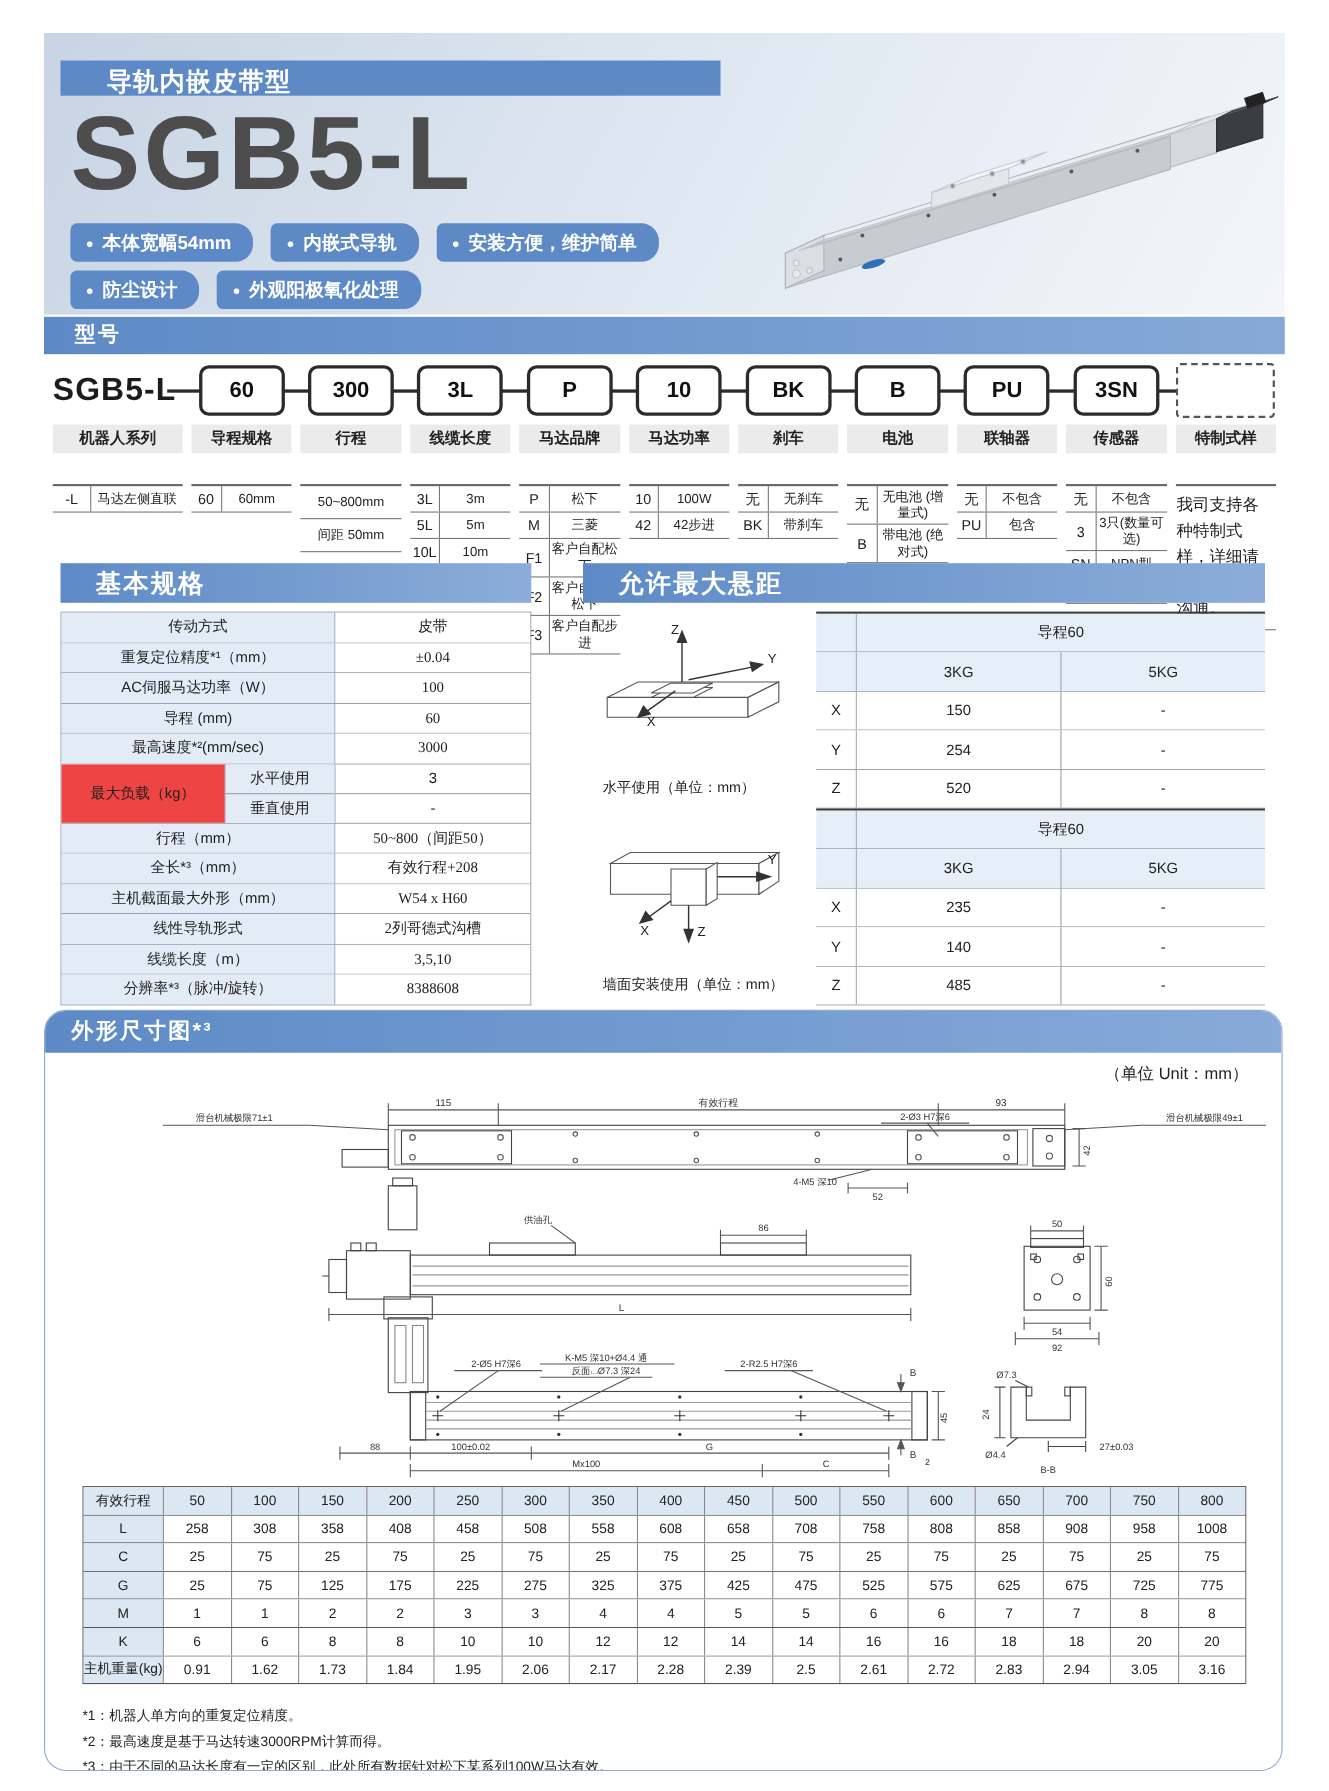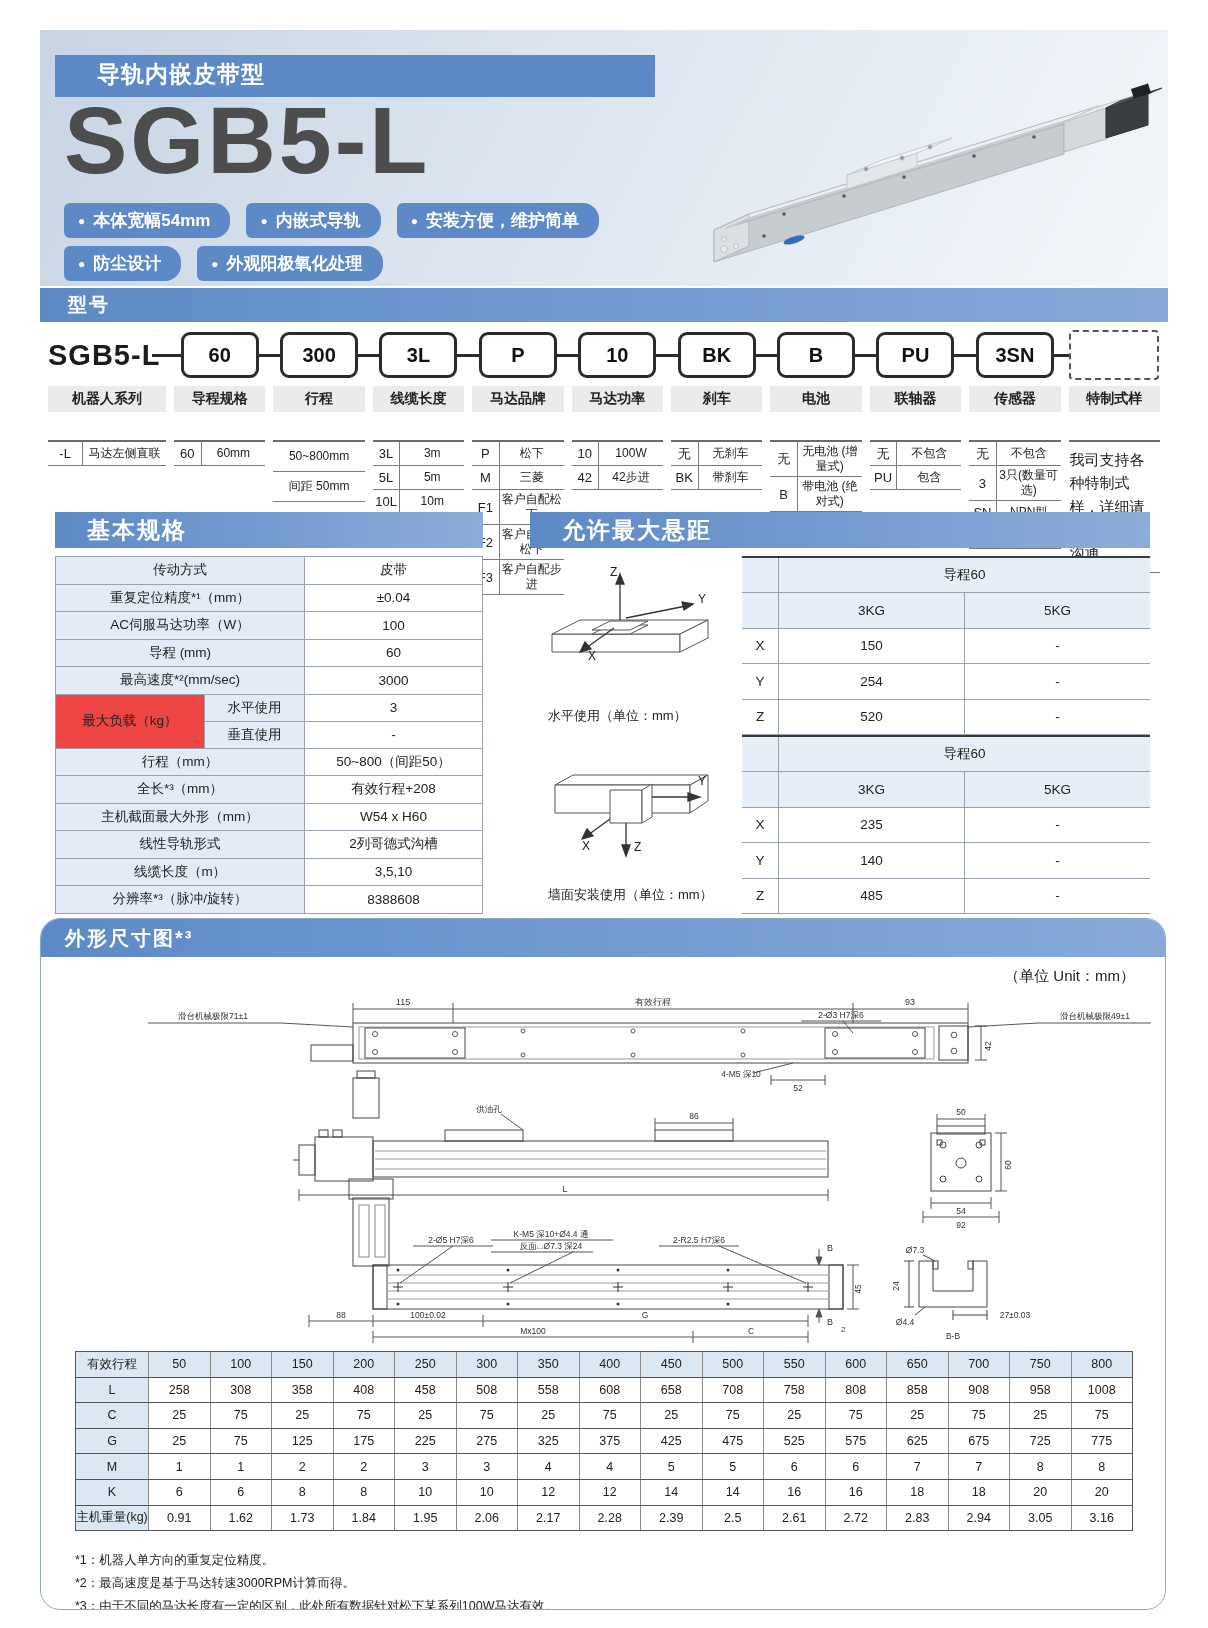--- a/index.html
+++ b/index.html
@@ -2,21 +2,21 @@
 <html><head>
 <meta charset="utf-8">
 <style>
   html,body{margin:0;padding:0;width:1208px;height:1628px;background:#ffffff;
     font-family:"Liberation Sans","DejaVu Sans",sans-serif;color:#222;}
   .page{position:absolute;inset:0;overflow:hidden;}
 
   
   .hero{position:absolute;left:40px;top:30px;width:1128px;height:256px;
     background:linear-gradient(118deg,#c8d4e4 0%,#dde6f0 45%,#f2f6fa 100%);}
-  .tag-banner{position:absolute;left:15px;top:25px;width:600px;height:42px;background:#5d8ac6;
+  .tag-banner{position:absolute;left:15px;top:25px;width:600px;height:32px;background:#5d8ac6;
     color:#fff;font-weight:bold;font-size:23px;line-height:38px;padding-left:42px;box-sizing:border-box;letter-spacing:1px;}
   .big-title{position:absolute;left:24px;top:58px;font-size:95px;font-weight:bold;color:#4d4d4d;letter-spacing:3px;line-height:1.1;}
   .feat-row{position:absolute;left:24px;display:flex;gap:16px;}
   #feat-row1{top:173px;} #feat-row2{top:216px;}
   .pill{background:#5d8ac6;color:#fff;font-weight:bold;font-size:17px;padding:6px 20px 6px 14px;
     border-radius:6px 16px 16px 6px;display:flex;align-items:center;gap:8px;white-space:nowrap;}
   .pill-dot{font-size:12px;}
   .product-svg{position:absolute;right:4px;top:4px;}
 
   
@@ -46,21 +46,21 @@
   
   .sec-head{height:36px;background:linear-gradient(90deg,#5d8ac6,#8cadd9);color:#fff;font-weight:bold;
     font-size:23px;line-height:36px;padding-left:32px;letter-spacing:2px;}
 
   
   .spec-section{position:absolute;left:55px;top:512px;width:428px;}
   .spec-table{margin-top:8px;border:1px solid #9aa3ad;}
   .spec-row{display:flex;height:26.5px;border-top:1px solid #9aa3ad;font-size:13.5px;}
   .spec-row:first-child{border-top:none;}
   .spec-label{flex:0 0 248px;background:#e2ebf6;border-right:1px solid #9aa3ad;display:flex;align-items:center;justify-content:center;text-align:left;}
-  .spec-value{flex:1;display:flex;align-items:center;justify-content:center;background:#fff;}
+  .spec-value{flex:1;display:flex;align-items:center;justify-content:center;background:#fff;font-family:Liberation Serif, serif;}
   .spec-row.load{height:53px;}
   .spec-label-main{flex:0 0 148px;background:#ef4444;border-right:1px solid #9aa3ad;display:flex;align-items:center;justify-content:center;}
   .spec-subs{flex:0 0 99px;display:flex;flex-direction:column;border-right:1px solid #9aa3ad;}
   .spec-sub{flex:1;background:#e2ebf6;display:flex;align-items:center;justify-content:center;}
   .spec-sub + .spec-sub{border-top:1px solid #9aa3ad;}
   .spec-vals{flex:1;display:flex;flex-direction:column;}
   .spec-subval{flex:1;display:flex;align-items:center;justify-content:center;}
   .spec-subval + .spec-subval{border-top:1px solid #9aa3ad;}
 
   

